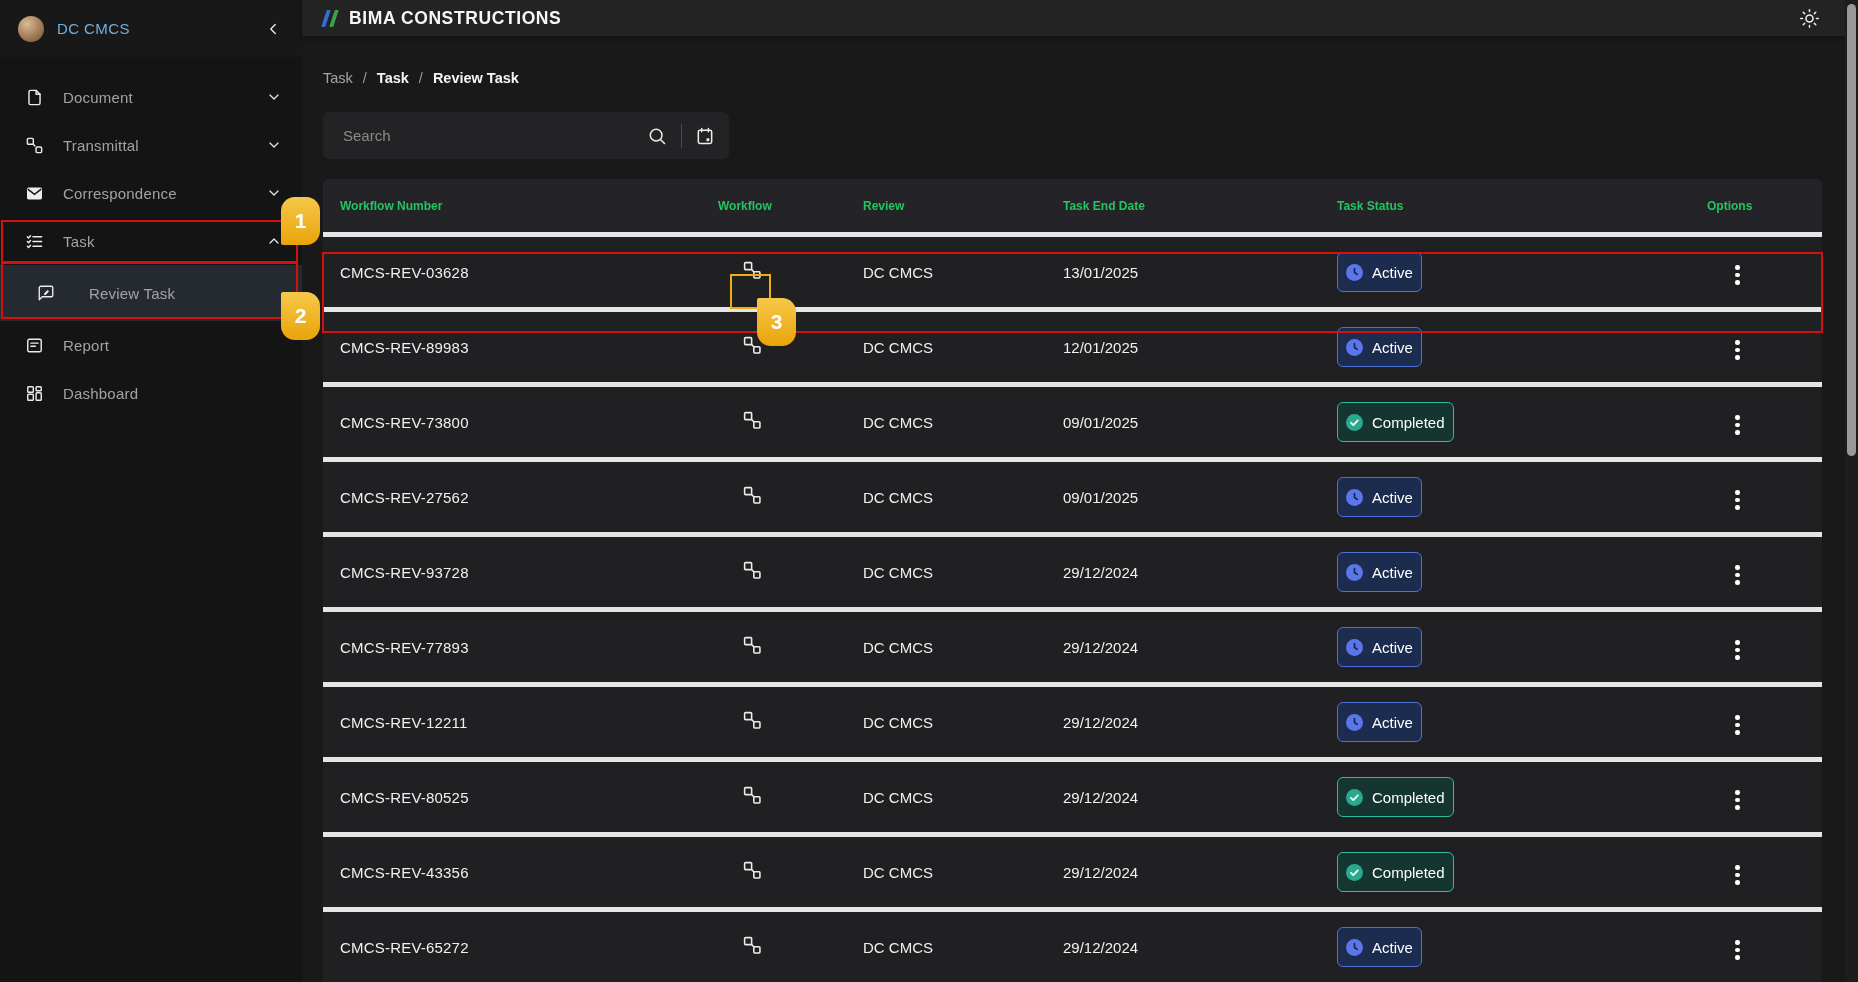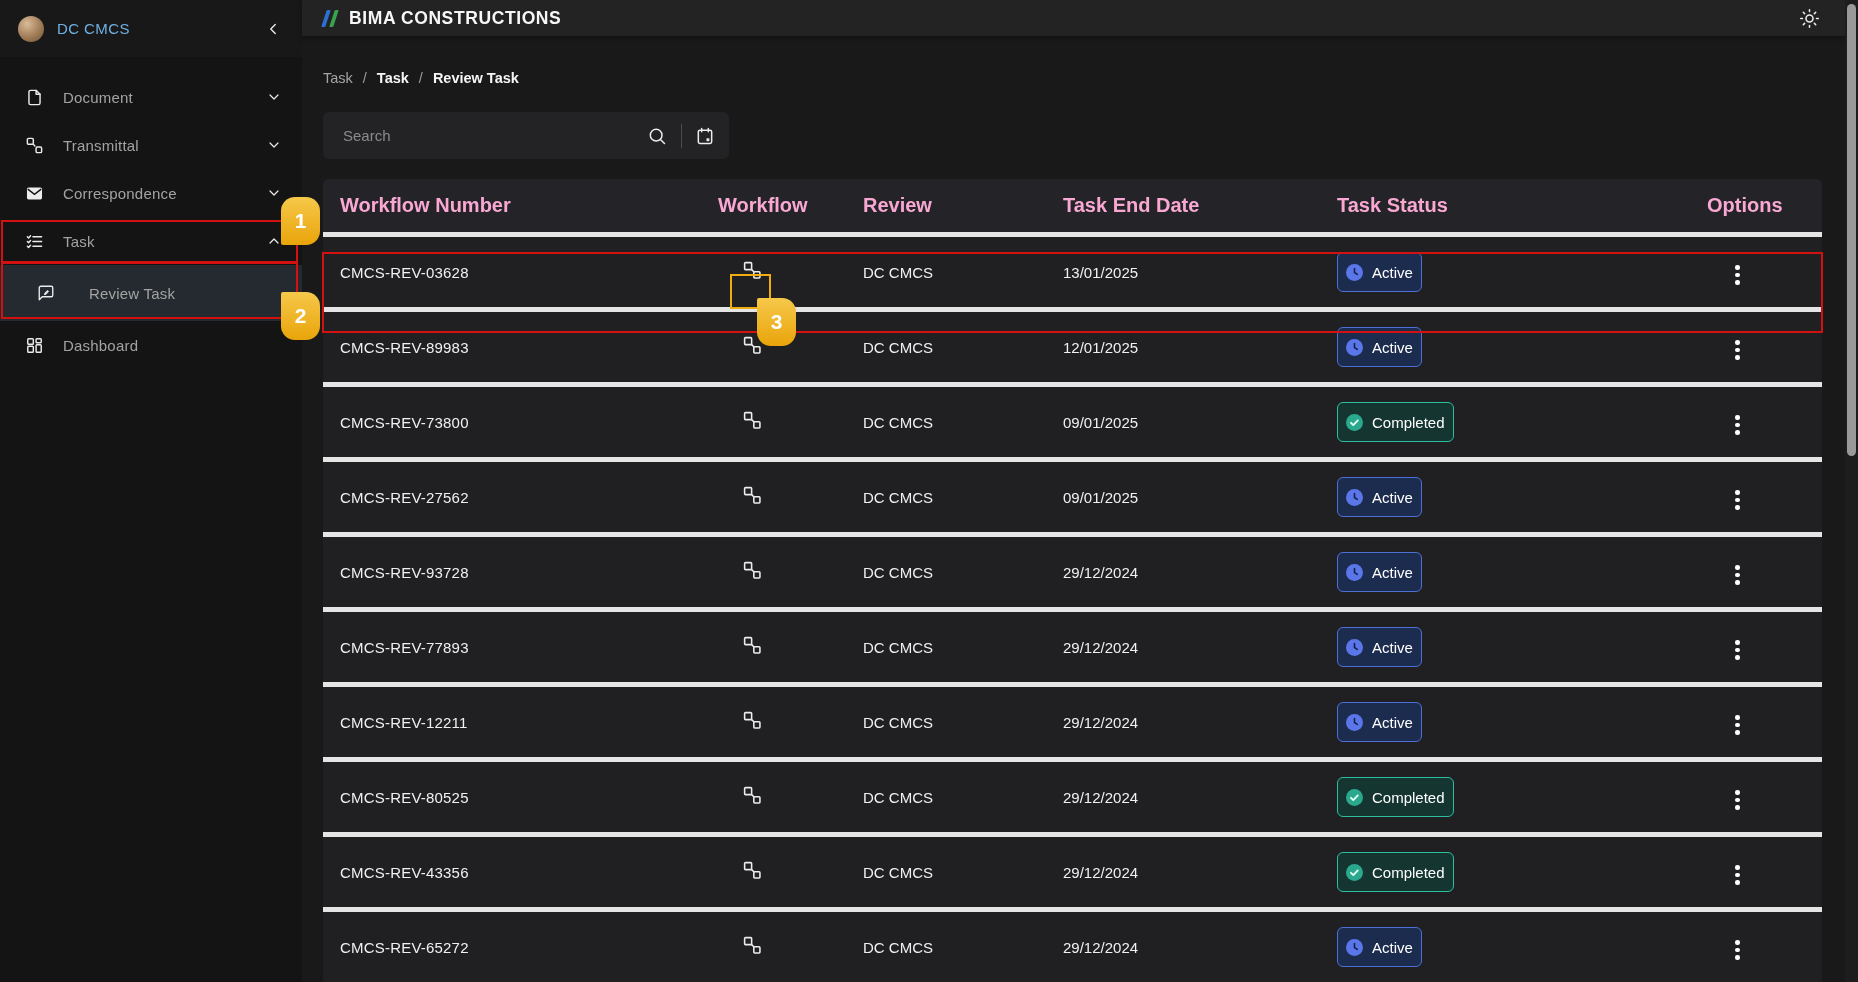--- a/index.html
+++ b/index.html
@@ -46,21 +46,21 @@
   .search-input { flex:1; background:transparent; border:none; outline:none; color:#eee;
                   font-size:15px; font-family:Liberation Sans, sans-serif; }
   .search-input::placeholder { color:#8b8b8b; }
   .search-divider { width:1px; height:24px; background:#4a4a4a; margin:0 13px 0 14px; }
   .icon-btn { display:flex; cursor:pointer; }
 
   
   .table { margin-top:20px; width:1499px; background:#202023; border-radius:6px 6px 0 0; }
   .thead, .trow { display:grid; grid-template-columns:395px 145px 200px 274px 370px 115px; align-items:center; }
   .thead { height:53px; background:#242428; border-radius:6px 6px 0 0;
-           font-size:20px; font-weight:700; color:#f9a8d4; }
+           font-size:12px; font-weight:700; color:#22c55e; }
   .thead .hcell:first-child { padding-left:17px; }
   .trow { height:75px; border-top:5px solid #e5e5e5; font-size:15px; color:#f0f0f0; }
   .trow .c-number { padding-left:17px; letter-spacing:.2px; }
   .trow .c-wf { padding-left:24px; }
   .trow .c-options { padding-left:24px; cursor:pointer; }
   .badge { display:inline-flex; align-items:center; gap:9px; height:40px; padding:0 8px;
            border-radius:6px; font-size:15px; color:#fff; }
   .badge.active    { background:var(--active-bg);    border:1.5px solid var(--active-border); }
   .badge.completed { background:var(--completed-bg); border:1.5px solid var(--completed-border); }
   .badge .dot { display:none; line-height:0; }
@@ -172,20 +172,29 @@
       <div class="nav-item nav-sub">
         <span class="ic-wrap">
           <svg class="ic" width="18" height="18" viewBox="0 0 24 24">
               <path d="M21 15a2 2 0 0 1-2 2H7l-4 4V5a2 2 0 0 1 2-2h14a2 2 0 0 1 2 2z"></path>
               <path d="M9.5 12.5l4.5-4.5 2 2-4.5 4.5h-2z" fill="#ececec" stroke="none"></path>
             </svg>
         </span>
         <span class="label">Review Task</span>
       </div>
 
+      <div class="nav-item">
+        <span class="ic-wrap">
+          <svg class="ic" width="19" height="19" viewBox="0 0 24 24">
+              <rect x="3.5" y="4" width="17" height="16" rx="2"></rect>
+              <path d="M7.5 9h9M7.5 13h5.5"></path>
+            </svg>
+        </span>
+        <span class="label">Report</span>
+      </div>
 
       <div class="nav-item">
         <span class="ic-wrap">
           <svg class="ic" width="19" height="19" viewBox="0 0 24 24">
               <rect x="3.5" y="3.5" width="7" height="7" rx="1"></rect>
               <rect x="14" y="3.5" width="6.5" height="5" rx="1"></rect>
               <rect x="14" y="11" width="6.5" height="9.5" rx="1"></rect>
               <rect x="3.5" y="13" width="7" height="7.5" rx="1"></rect>
             </svg>
         </span>

